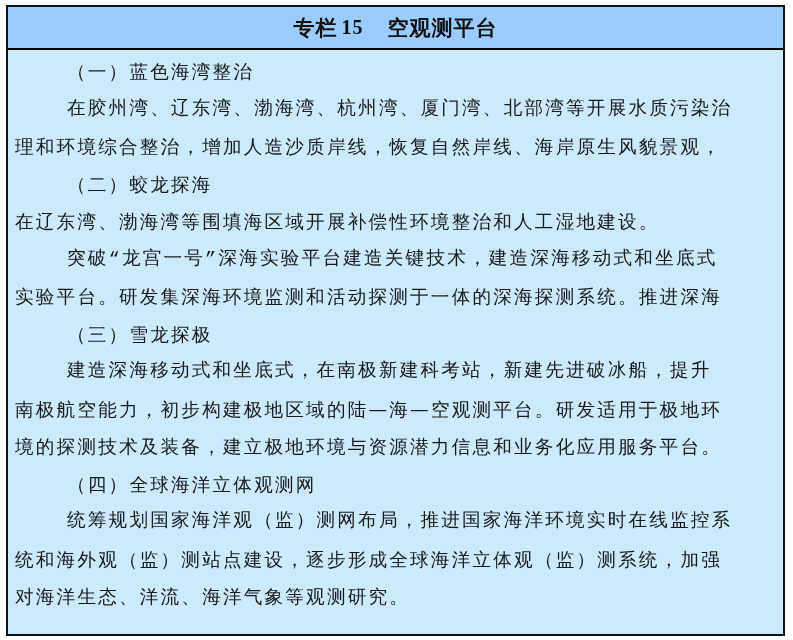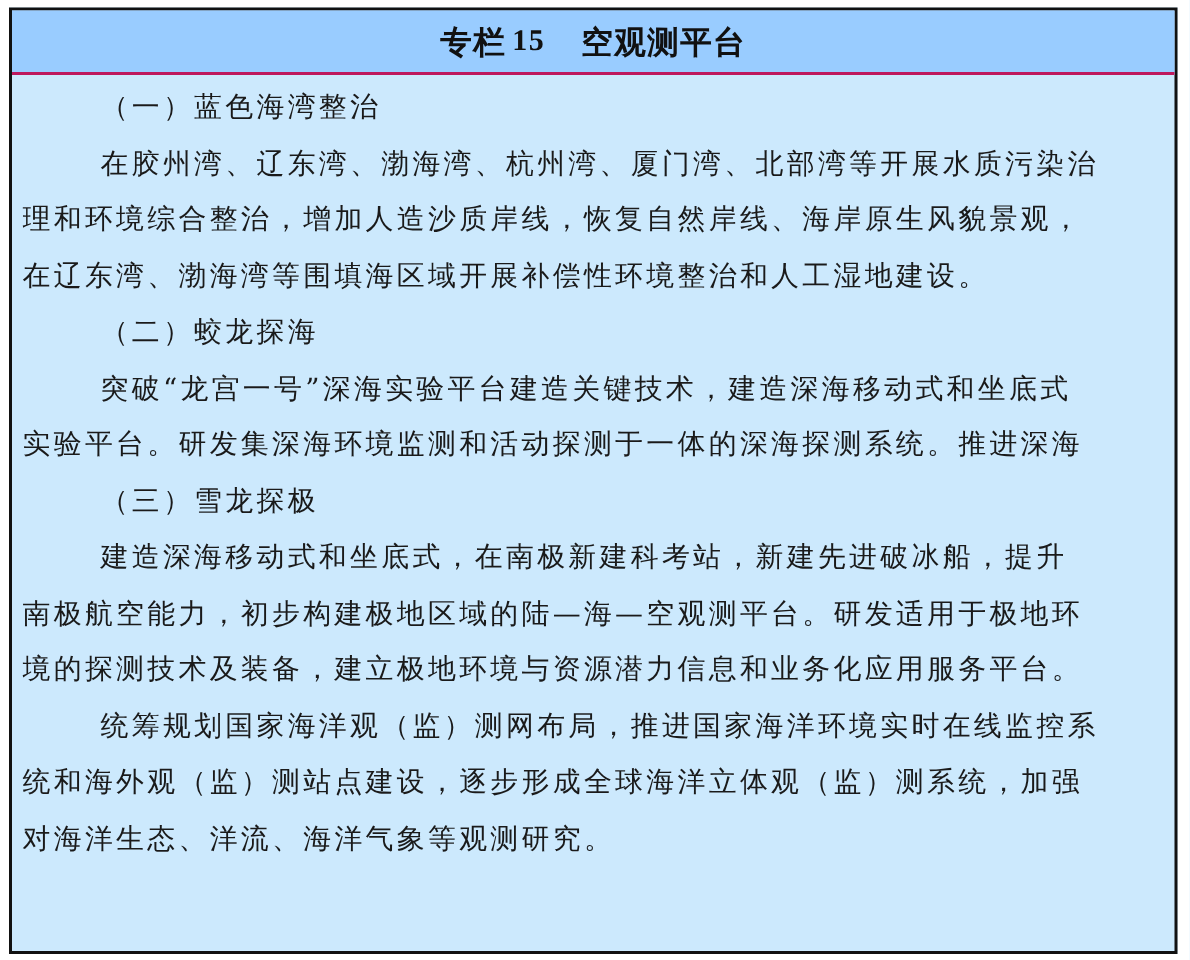--- a/index.html
+++ b/index.html
@@ -16,21 +16,21 @@
       top: 5px;
       width: 775px;
       height: 627px;
       border: 2px solid #111111;
       background: #cce9fd;
       box-sizing: content-box;
     }
     .header {
       height: 41px;
       background: #99ccff;
-      border-bottom: 2px solid #be185d;
+      border-bottom: 2px solid #000000;
       display: flex;
       align-items: center;
       justify-content: center;
       font-family: "DejaVu Serif", "Liberation Serif", serif;
       font-weight: bold;
       font-size: 21px;
       color: #111111;
       letter-spacing: 1px;
     }
     .header .num {
@@ -47,48 +47,50 @@
     }
     .line {
       height: 37.5px;
       line-height: 37.5px;
       white-space: nowrap;
       letter-spacing: 2.2px;
       overflow: hidden;
     }
     .indent {
       padding-left: 52px;
+      font-family: Liberation Mono, monospace;
     }
     .sub {
       padding-left: 52px;
     }
   </style>
 </head>
 <body>
 
 <div class="box">
   <div class="header">
     <span>专栏</span>
     <span class="num">15</span>
     <span>空观测平台</span>
   </div>
   <div class="body">
 
     <div class="line sub">（一）蓝色海湾整治</div>
     <div class="line indent">在胶州湾、辽东湾、渤海湾、杭州湾、厦门湾、北部湾等开展水质污染治</div>
     <div class="line">理和环境综合整治，增加人造沙质岸线，恢复自然岸线、海岸原生风貌景观，</div>
+    <div class="line sub">（二）蛟龙探海</div>
+
     <div class="line">在辽东湾、渤海湾等围填海区域开展补偿性环境整治和人工湿地建设。</div>
-
-    <div class="line sub">（二）蛟龙探海</div>
     <div class="line indent">突破“龙宫一号”深海实验平台建造关键技术，建造深海移动式和坐底式</div>
     <div class="line">实验平台。研发集深海环境监测和活动探测于一体的深海探测系统。推进深海</div>
 
     <div class="line sub">（三）雪龙探极</div>
     <div class="line indent">建造深海移动式和坐底式，在南极新建科考站，新建先进破冰船，提升</div>
     <div class="line">南极航空能力，初步构建极地区域的陆—海—空观测平台。研发适用于极地环</div>
     <div class="line">境的探测技术及装备，建立极地环境与资源潜力信息和业务化应用服务平台。</div>
 
+    <div class="line sub">（四）全球海洋立体观测网</div>
     <div class="line indent">统筹规划国家海洋观（监）测网布局，推进国家海洋环境实时在线监控系</div>
     <div class="line">统和海外观（监）测站点建设，逐步形成全球海洋立体观（监）测系统，加强</div>
     <div class="line">对海洋生态、洋流、海洋气象等观测研究。</div>
 
   </div>
 </div>
 
 </body></html>

